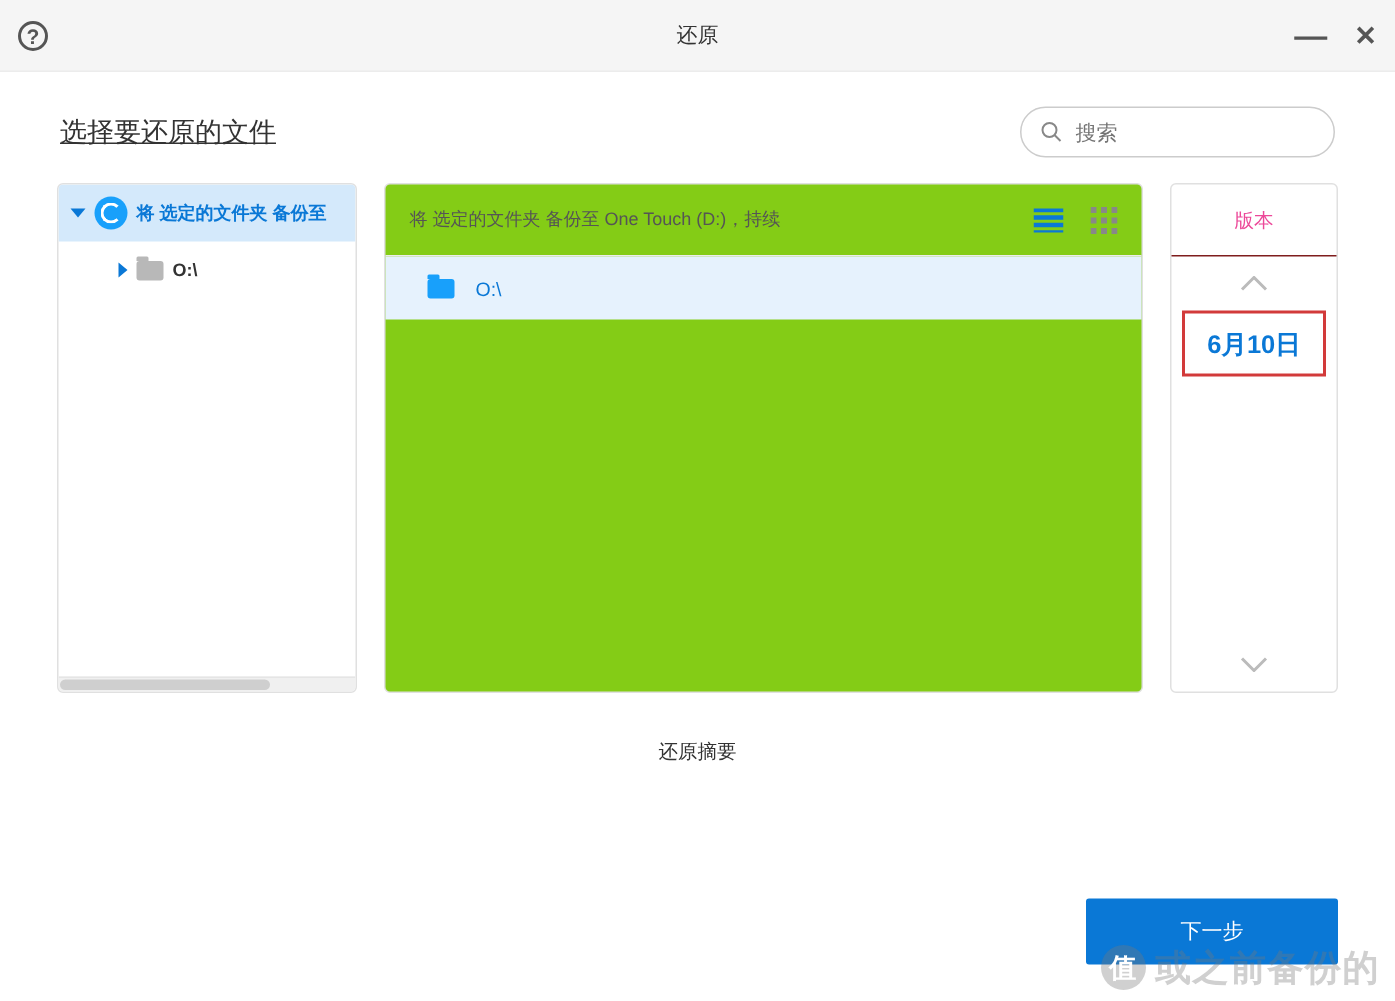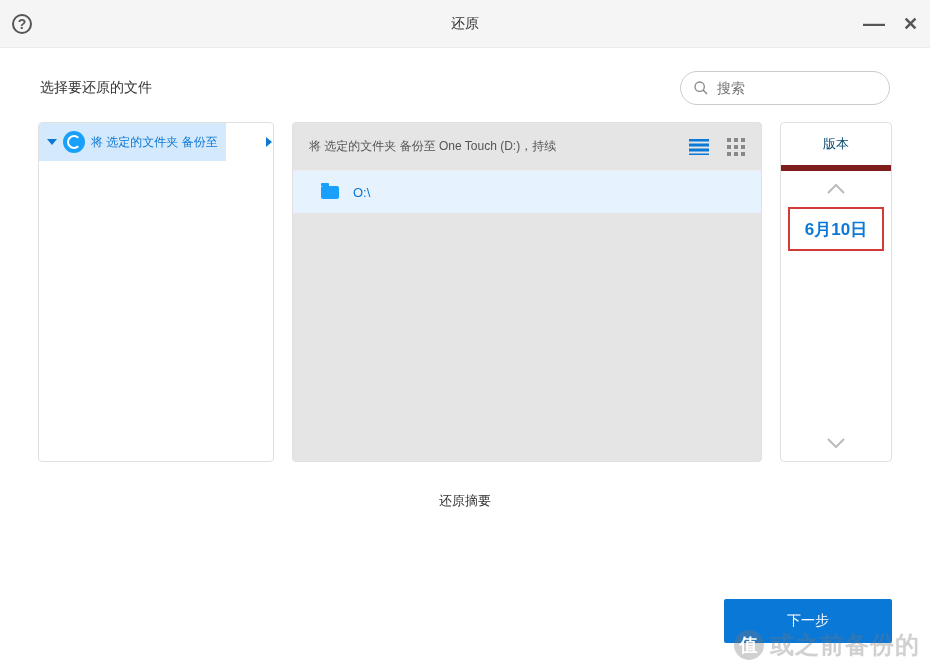--- a/index.html
+++ b/index.html
@@ -54,22 +54,23 @@
 }
 .top-row {
   display: flex;
   align-items: center;
   justify-content: space-between;
   margin-bottom: 14px;
   padding: 0 2px;
   height: 40px;
 }
 .select-label {
-  font-size: 14px;
+  font-size: 18px;
   color: #333;
+  text-decoration: underline;
 }
 .search-box {
   width: 210px;
   height: 34px;
   border: 1px solid #ccc;
   border-radius: 17px;
   display: flex;
   align-items: center;
   padding: 0 12px;
   gap: 8px;
@@ -82,27 +83,28 @@
   color: #999;
   width: 100%;
   background: transparent;
 }
 .panels {
   display: flex;
   gap: 18px;
   height: 340px;
 }
 .tree-panel {
-  width: 236px;
+  width: 200px;
   border: 1px solid #e0e0e0;
   border-radius: 4px;
   background: #fff;
   display: flex;
-  flex-direction: row;
+  flex-direction: column;
   overflow: hidden;
+  font-weight: bold;
 }
 .tree-row {
   display: flex;
   align-items: center;
   height: 38px;
   padding: 0 8px;
   gap: 6px;
   font-size: 12px;
   white-space: nowrap;
   cursor: pointer;
@@ -168,21 +170,21 @@
   position:absolute;
   left:1px;top:1px;bottom:1px;
   width:140px;
   background:#cfcfcf;
   border-radius:4px;
 }
 .list-panel {
   flex: 1;
   border: 1px solid #e0e0e0;
   border-radius: 4px;
-  background:#e5e5e5;
+  background:#84cc16;
   display: flex;
   flex-direction: column;
 }
 .list-header {
   height: 48px;
   border-bottom: 1px solid #ececec;
   display:flex;
   align-items:center;
   padding: 0 16px;
   gap:12px;
@@ -214,22 +216,22 @@
   display:flex;
   flex-direction:column;
   align-items:center;
 }
 .version-title {
   height:48px;
   display:flex;
   align-items:center;
   justify-content:center;
   font-size:13px;
-  color:#0c4a6e;
-  border-bottom:6px solid #7f1d1d;
+  color:#ec4899;
+  border-bottom:1px solid #7f1d1d;
   width:100%;
 }
 .chevron {
   width:100%;
   height:36px;
   display:flex;
   align-items:center;
   justify-content:center;
   cursor:pointer;
 }

